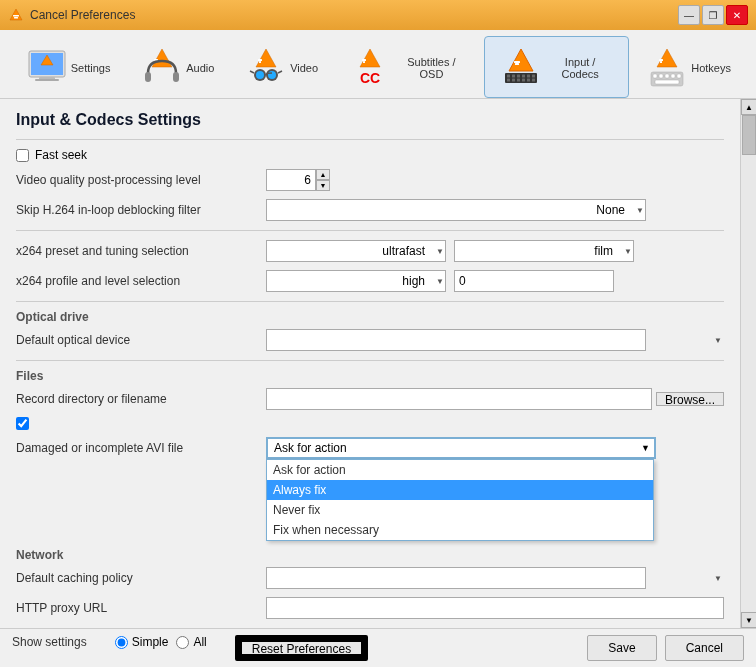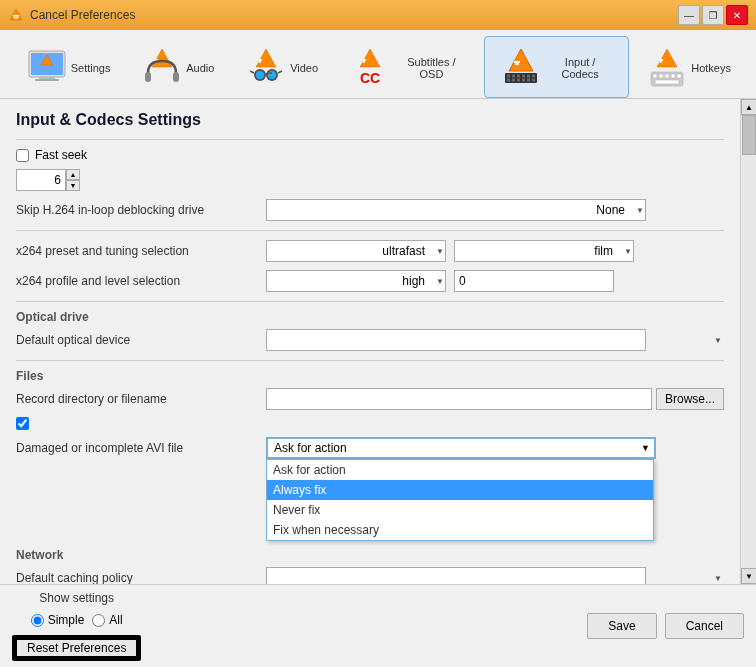--- a/index.html
+++ b/index.html
@@ -273,21 +273,21 @@
       height: 22px;
       border: 1px solid #aaa;
       background: white;
       padding: 0 4px;
       font-size: 12px;
       flex: 1;
     }
 
     
     .browse-btn {
-      height: 22px;
+      height: 14px;
       padding: 0 8px;
       background: #e8e8e8;
       border: 1px solid #aaa;
       font-size: 12px;
       cursor: pointer;
     }
     .radio-label {
       display: flex;
       align-items: center;
       gap: 4px;
@@ -321,38 +321,37 @@
     .bottom-bar {
       display: flex;
       align-items: center;
       justify-content: space-between;
       padding: 6px 12px;
       background: #f0f0f0;
       border-top: 1px solid #ccc;
     }
     .bottom-left {
       display: flex;
-      align-items: center;
-      gap: 8px;
-      flex-direction: column;
+      align-items: flex-start;
+      gap: 28px;
     }
     .show-settings-label {
       font-size: 12px;
       color: #333;
     }
     .radio-settings {
       display: flex;
       align-items: center;
       gap: 8px;
     }
     .reset-btn {
       height: 26px;
       padding: 0 10px;
       background: #e8e8e8;
-      border: 5px solid #000000;
+      border: 7px solid #000000;
       font-size: 12px;
       cursor: pointer;
       border-radius: 2px;
     }
     .bottom-right {
       display: flex;
       gap: 8px;
       padding-left: 27px;
     }
     .action-btn {
@@ -516,33 +515,34 @@
       <h2 class="page-title">Input &amp; Codecs Settings</h2>
 
       <hr class="separator">
 
       <div class="checkbox-row">
         <input type="checkbox" id="fast-seek" style="">
         <label for="fast-seek">Fast seek</label>
       </div>
 
       <div class="setting-row">
+        <span class="setting-label">Video quality post-processing level</span>
         <div class="setting-control">
           <div class="spin-wrap">
             <input type="text" class="spin-input" value="6" style="">
             <div class="spin-buttons">
               <div class="spin-btn">▲</div>
               <div class="spin-btn">▼</div>
             </div>
           </div>
         </div>
       </div>
 
       <div class="setting-row">
-        <span class="setting-label">Skip H.264 in-loop deblocking drive</span>
+        <span class="setting-label">Skip H.264 in-loop deblocking filter</span>
         <div class="setting-control">
           <div class="select-wrap">
             <select class="select-box wide">
               <option>None</option>
               <option>Non-ref</option>
               <option>Bidir</option>
               <option>Non-key</option>
               <option>All</option>
             </select>
             <span class="select-arrow">▼</span>

